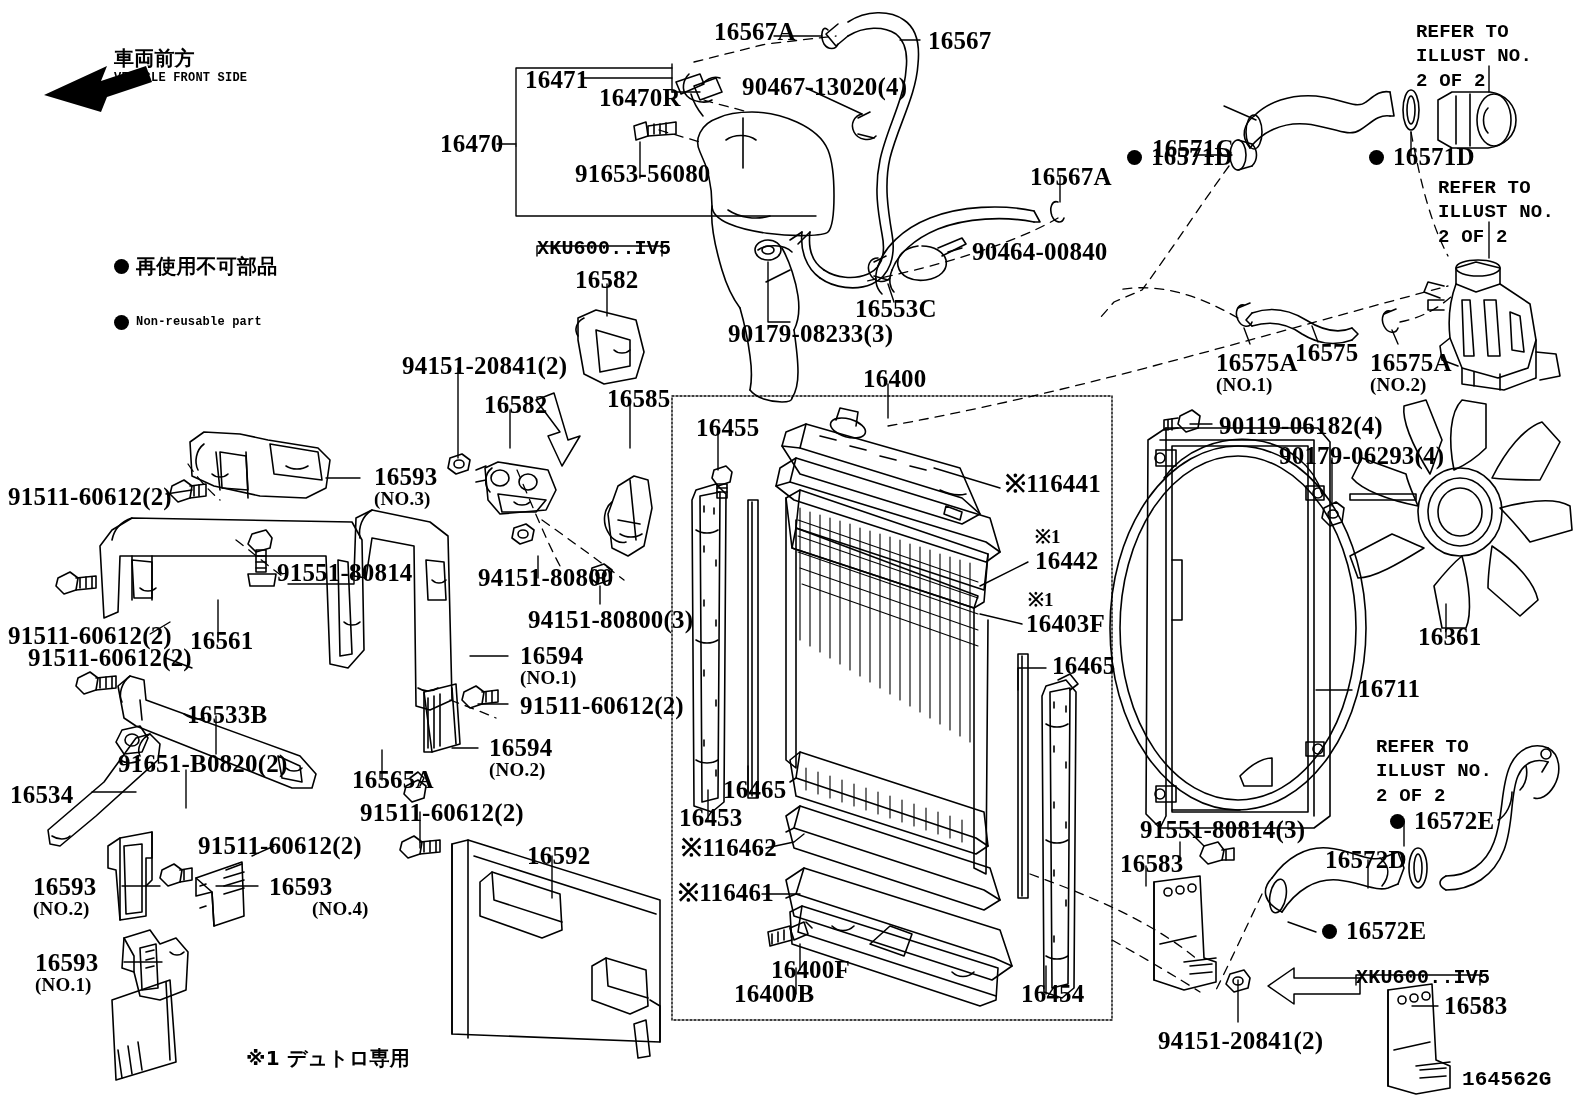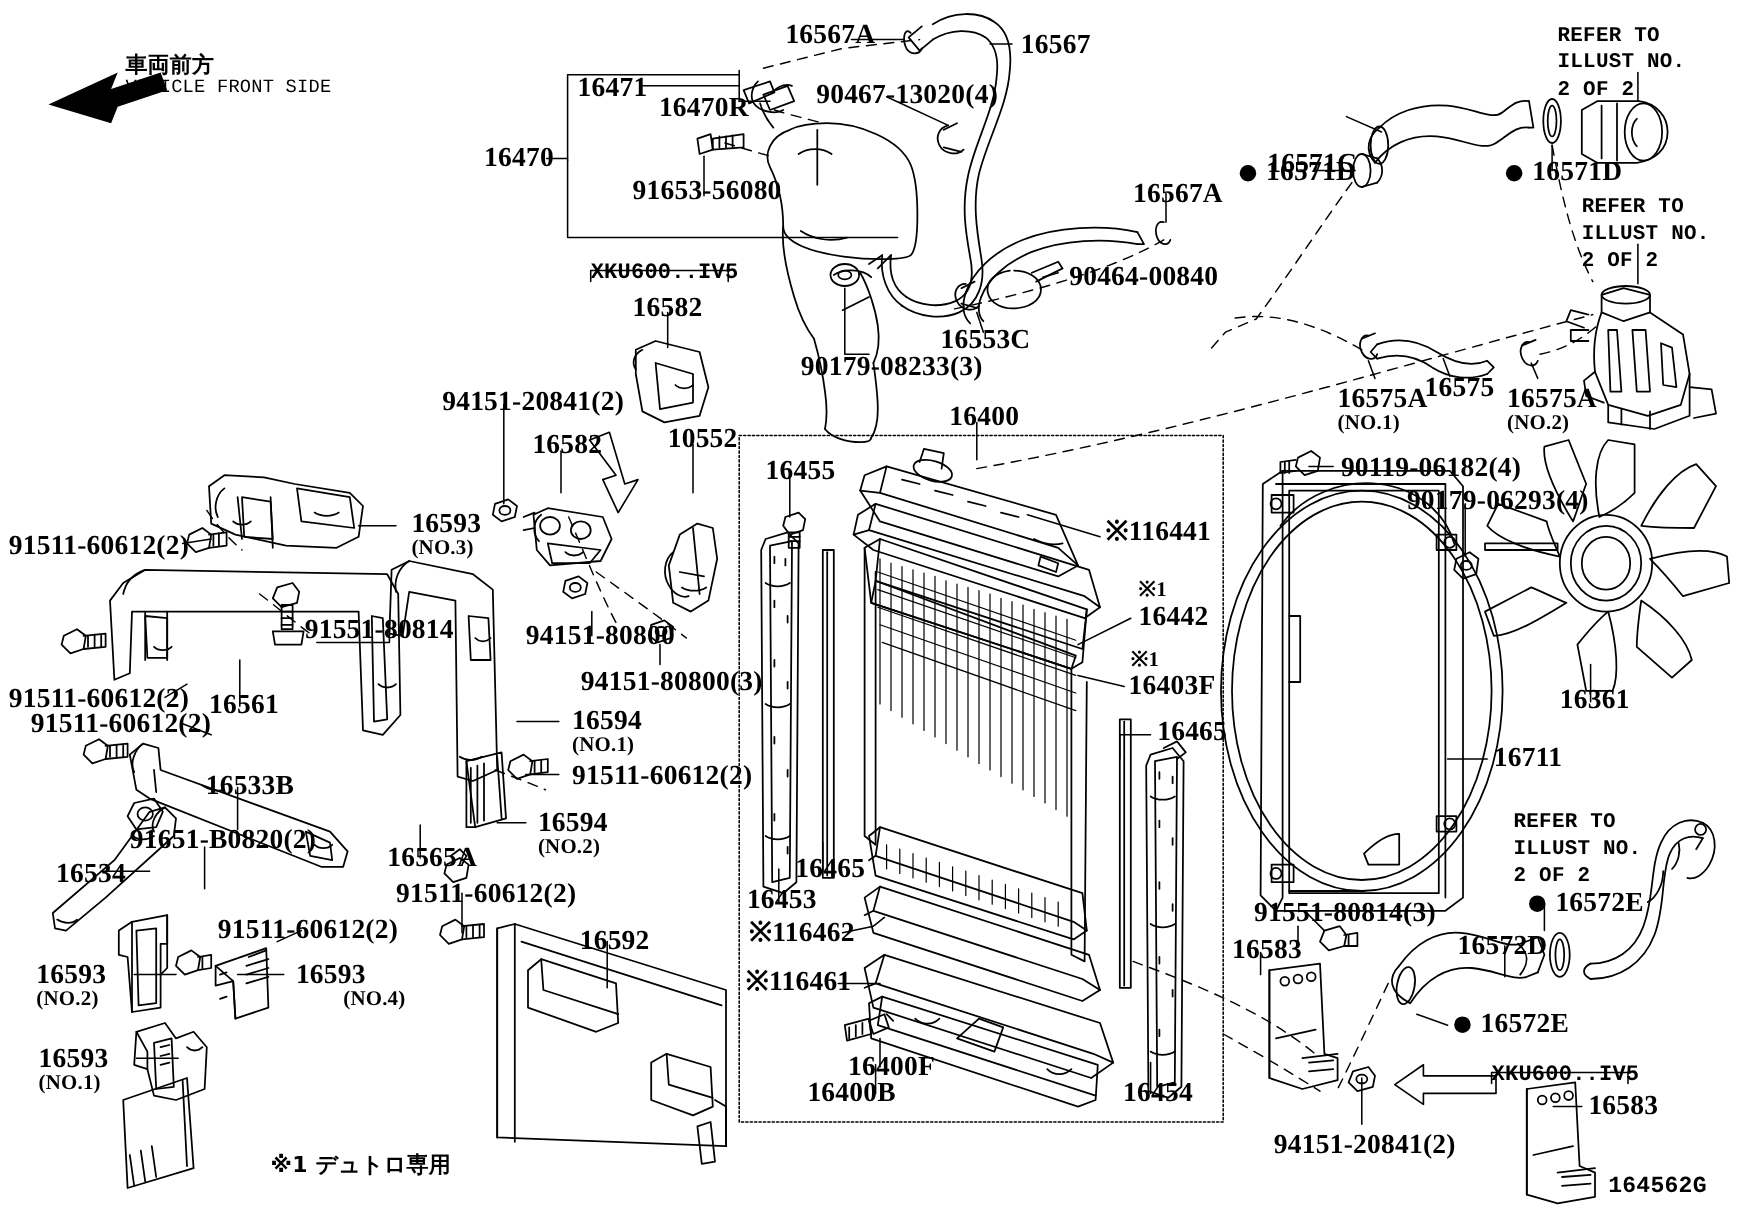--- a/index.html
+++ b/index.html
@@ -5,21 +5,21 @@
   html,body{margin:0;padding:0;background:#fff;}
   #root{position:relative;width:1592px;height:1099px;background:#fff;
         font-family:"Liberation Serif",serif;color:#000;overflow:hidden;}
   svg.art{position:absolute;left:0;top:0;width:1592px;height:1099px;overflow:visible;}
   .lbl{position:absolute;white-space:pre;font-family:"Liberation Serif",serif;
        font-weight:700;letter-spacing:.2px;line-height:1.06;}
   .num{font-size:25px;}
   .sub{font-size:19px;font-weight:700;}
   .refer{font-family:"Liberation Mono",monospace;font-weight:700;font-size:19px;line-height:1.28;}
   .jp{font-family:"DejaVu Sans",sans-serif;font-weight:700;font-size:20px;}
-  .en{font-family:"Liberation Mono",monospace;font-weight:400;font-size:17px;}
+  .en{font-family:"Liberation Mono",monospace;font-weight:700;font-size:12px;}
   .dot{display:inline-block;width:15px;height:15px;border-radius:50%;background:#000;
        vertical-align:-2px;margin-right:7px;}
   .dotlbl{display:flex;align-items:center;gap:2px;}
   .legend-row{display:flex;align-items:center;margin-bottom:4px;}
   .diagid{font-family:"Liberation Mono",monospace;font-weight:700;font-size:21px;}
 </style>
 </head>
 <body>
 
 <div id="root">
@@ -660,20 +660,30 @@
       <g stroke-width="1.5">
         <path d="M1268 986 L1294 968 L1294 978 L1360 978 L1360 994 L1294 994 L1294 1004 Z"></path>
       </g>
 
     </g>
   </svg>
 
   <div class="lbl jp" style="left:114px;top:48px;">車両前方</div>
   <div class="lbl en" style="left:114px;top:72px;">VEHICLE FRONT SIDE</div>
 
+  <div class="lbl" style="left:114px;top:222px;">
+    <div class="legend-row">
+      <span class="dot"></span>
+      <span class="jp">再使用不可部品</span>
+    </div>
+    <div class="legend-row">
+      <span class="dot"></span>
+      <span class="en">Non-reusable part</span>
+    </div>
+  </div>
 
   <div class="lbl refer" style="left:1416px;top:20px;white-space:pre-line;">REFER TO
 ILLUST NO.
 2 OF 2</div>
   <div class="lbl refer" style="left:1438px;top:176px;white-space:pre-line;">REFER TO
 ILLUST NO.
 2 OF 2</div>
   <div class="lbl refer" style="left:1376px;top:735px;white-space:pre-line;">REFER TO
 ILLUST NO.
 2 OF 2</div>
@@ -699,21 +709,21 @@
       <div class="lbl" style="left: 1152px; top: 96px; margin-top: 40px;"><div class="dotlbl"><span class="num">16571C</span></div></div>
       <div class="lbl" style="left: 1127px; top: 144px;"><div class="dotlbl"><span class="dot"></span><span class="num">16571D</span></div></div>
       <div class="lbl" style="left: 1369px; top: 144px;"><div class="dotlbl"><span class="dot"></span><span class="num">16571D</span></div></div>
       <div class="lbl" style="left: 1030px; top: 164px;"><div class="dotlbl"><span class="num">16567A</span></div></div>
       <div class="lbl" style="left: 1216px; top: 350px;"><div class="dotlbl"><span class="num">16575A</span></div><div class="sub" style="margin-top: -2px;">(NO.1)</div></div>
       <div class="lbl" style="left: 1295px; top: 340px;"><div class="dotlbl"><span class="num">16575</span></div></div>
       <div class="lbl" style="left: 1370px; top: 350px;"><div class="dotlbl"><span class="num">16575A</span></div><div class="sub" style="margin-top: -2px;">(NO.2)</div></div>
       <div class="lbl" style="left: 575px; top: 267px;"><div class="dotlbl"><span class="num">16582</span></div></div>
       <div class="lbl" style="left: 402px; top: 353px;"><div class="dotlbl"><span class="num">94151-20841(2)</span></div></div>
       <div class="lbl" style="left: 484px; top: 392px;"><div class="dotlbl"><span class="num">16582</span></div></div>
-      <div class="lbl" style="left: 607px; top: 386px;"><div class="dotlbl"><span class="num">10552</span></div></div>
+      <div class="lbl" style="left: 607px; top: 386px;"><div class="dotlbl"><span class="num">16585</span></div></div>
       <div class="lbl" style="left: 863px; top: 366px;"><div class="dotlbl"><span class="num">16400</span></div></div>
       <div class="lbl" style="left: 696px; top: 415px;"><div class="dotlbl"><span class="num">16455</span></div></div>
       <div class="lbl" style="left: 1005px; top: 471px;"><div class="dotlbl"><span class="num">※116441</span></div></div>
       <div class="lbl" style="left: 1035px; top: 548px;"><div class="dotlbl"><span class="num">16442</span></div><div class="num" style="font-size: 19px; position: absolute; left: 0px; top: -21px;">※1</div></div>
       <div class="lbl" style="left: 1026px; top: 611px;"><div class="dotlbl"><span class="num">16403F</span></div><div class="num" style="font-size: 19px; position: absolute; left: 2px; top: -21px;">※1</div></div>
       <div class="lbl" style="left: 1052px; top: 653px;"><div class="dotlbl"><span class="num">16465</span></div></div>
       <div class="lbl" style="left: 723px; top: 777px;"><div class="dotlbl"><span class="num">16465</span></div></div>
       <div class="lbl" style="left: 679px; top: 805px;"><div class="dotlbl"><span class="num">16453</span></div></div>
       <div class="lbl" style="left: 681px; top: 835px;"><div class="dotlbl"><span class="num">※116462</span></div></div>
       <div class="lbl" style="left: 678px; top: 880px;"><div class="dotlbl"><span class="num">※116461</span></div></div>
@@ -736,21 +746,21 @@
       <div class="lbl" style="left: 277px; top: 560px;"><div class="dotlbl"><span class="num">91551-80814</span></div></div>
       <div class="lbl" style="left: 478px; top: 565px;"><div class="dotlbl"><span class="num">94151-80800</span></div></div>
       <div class="lbl" style="left: 528px; top: 607px;"><div class="dotlbl"><span class="num">94151-80800(3)</span></div></div>
       <div class="lbl" style="left: 190px; top: 628px;"><div class="dotlbl"><span class="num">16561</span></div></div>
       <div class="lbl" style="left: 8px; top: 623px;"><div class="dotlbl"><span class="num">91511-60612(2)</span></div></div>
       <div class="lbl" style="left: 28px; top: 645px;"><div class="dotlbl"><span class="num">91511-60612(2)</span></div></div>
       <div class="lbl" style="left: 520px; top: 643px;"><div class="dotlbl"><span class="num">16594</span></div><div class="sub" style="margin-top: -2px;">(NO.1)</div></div>
       <div class="lbl" style="left: 187px; top: 702px;"><div class="dotlbl"><span class="num">16533B</span></div></div>
       <div class="lbl" style="left: 520px; top: 693px;"><div class="dotlbl"><span class="num">91511-60612(2)</span></div></div>
       <div class="lbl" style="left: 489px; top: 735px;"><div class="dotlbl"><span class="num">16594</span></div><div class="sub" style="margin-top: -2px;">(NO.2)</div></div>
-      <div class="lbl" style="left: 10px; top: 782px; margin-left: 41px;"><div class="dotlbl"><span class="num">16534</span></div></div>
+      <div class="lbl" style="left: 10px; top: 782px;"><div class="dotlbl"><span class="num">16534</span></div></div>
       <div class="lbl" style="left: 118px; top: 751px;"><div class="dotlbl"><span class="num">91651-B0820(2)</span></div></div>
       <div class="lbl" style="left: 352px; top: 767px;"><div class="dotlbl"><span class="num">16565A</span></div></div>
       <div class="lbl" style="left: 360px; top: 800px;"><div class="dotlbl"><span class="num">91511-60612(2)</span></div></div>
       <div class="lbl" style="left: 198px; top: 833px;"><div class="dotlbl"><span class="num">91511-60612(2)</span></div></div>
       <div class="lbl" style="left: 33px; top: 874px;"><div class="dotlbl"><span class="num">16593</span></div><div class="sub" style="margin-top: -2px;">(NO.2)</div></div>
       <div class="lbl" style="left: 269px; top: 874px;"><div class="dotlbl"><span class="num">16593</span></div><div class="sub" style="margin-top: -2px; margin-left: 43px;">(NO.4)</div></div>
       <div class="lbl" style="left: 35px; top: 950px;"><div class="dotlbl"><span class="num">16593</span></div><div class="sub" style="margin-top: -2px;">(NO.1)</div></div>
       <div class="lbl" style="left: 527px; top: 843px;"><div class="dotlbl"><span class="num">16592</span></div></div>
     </div>
 

